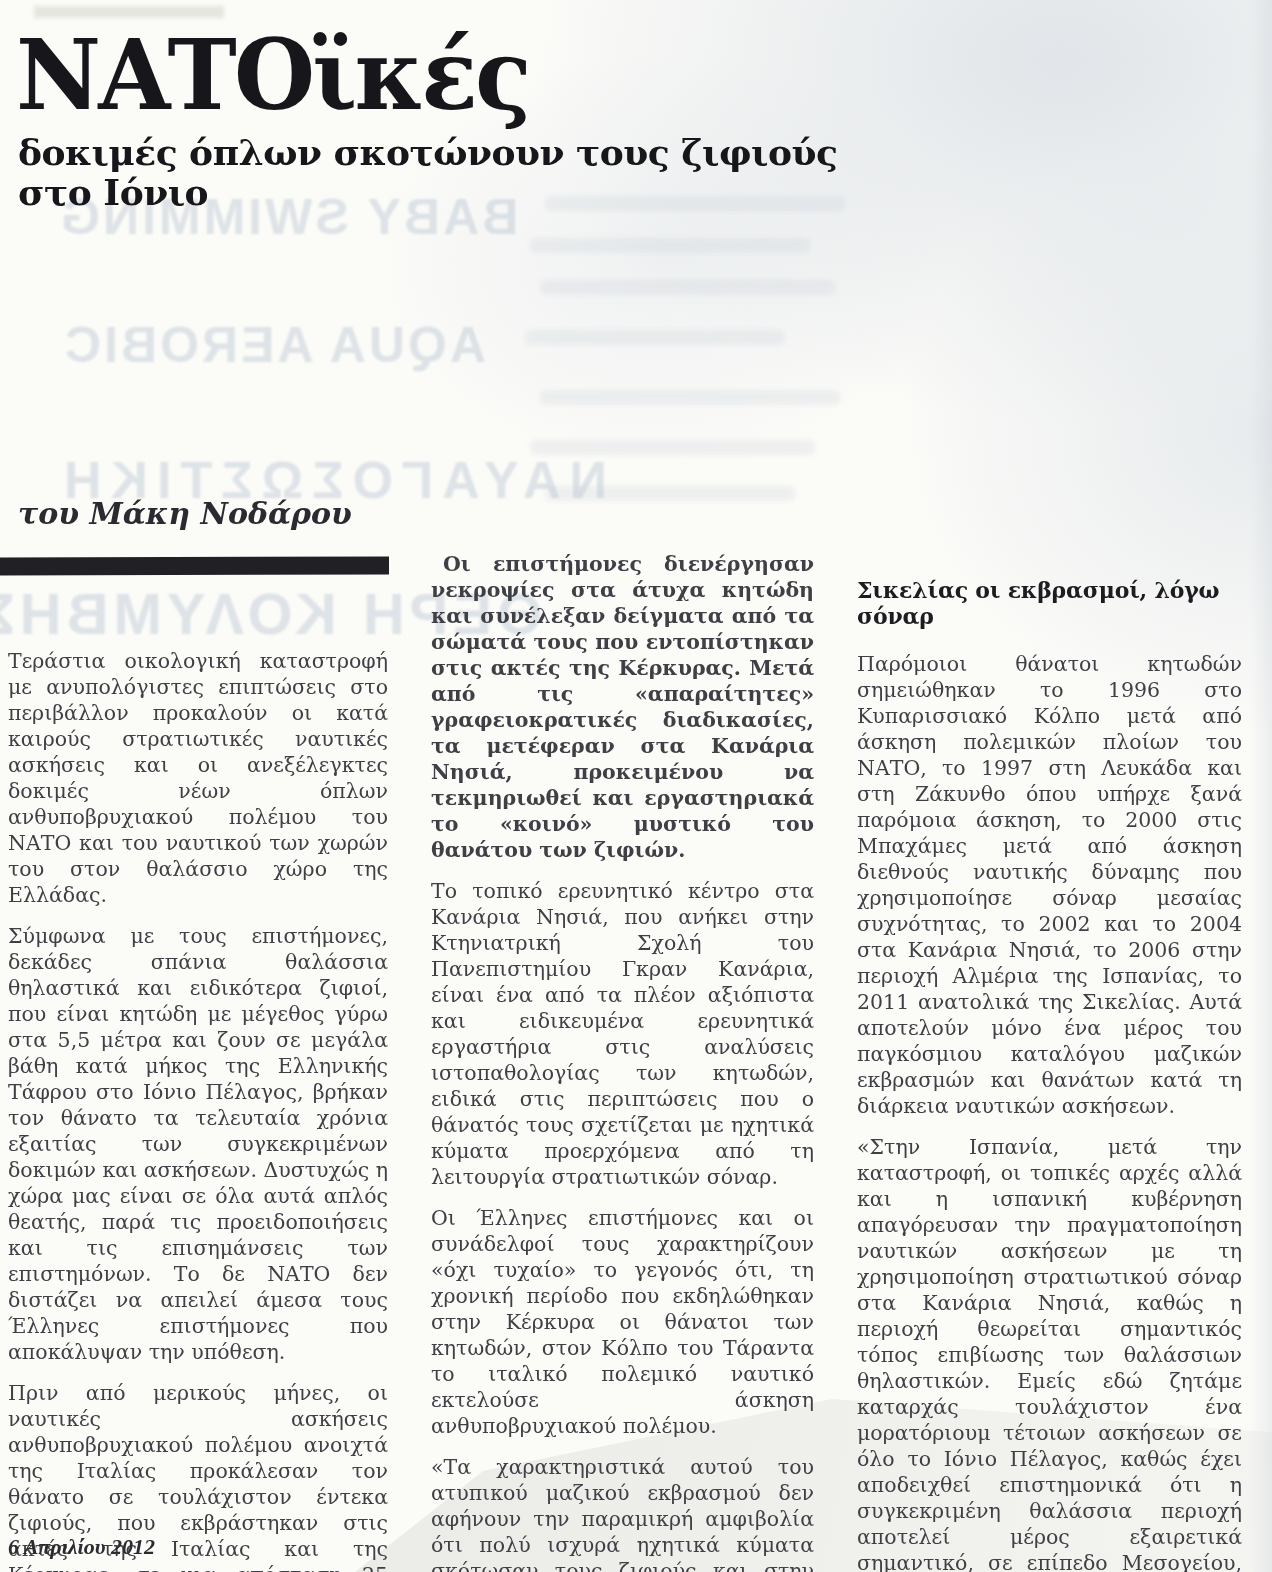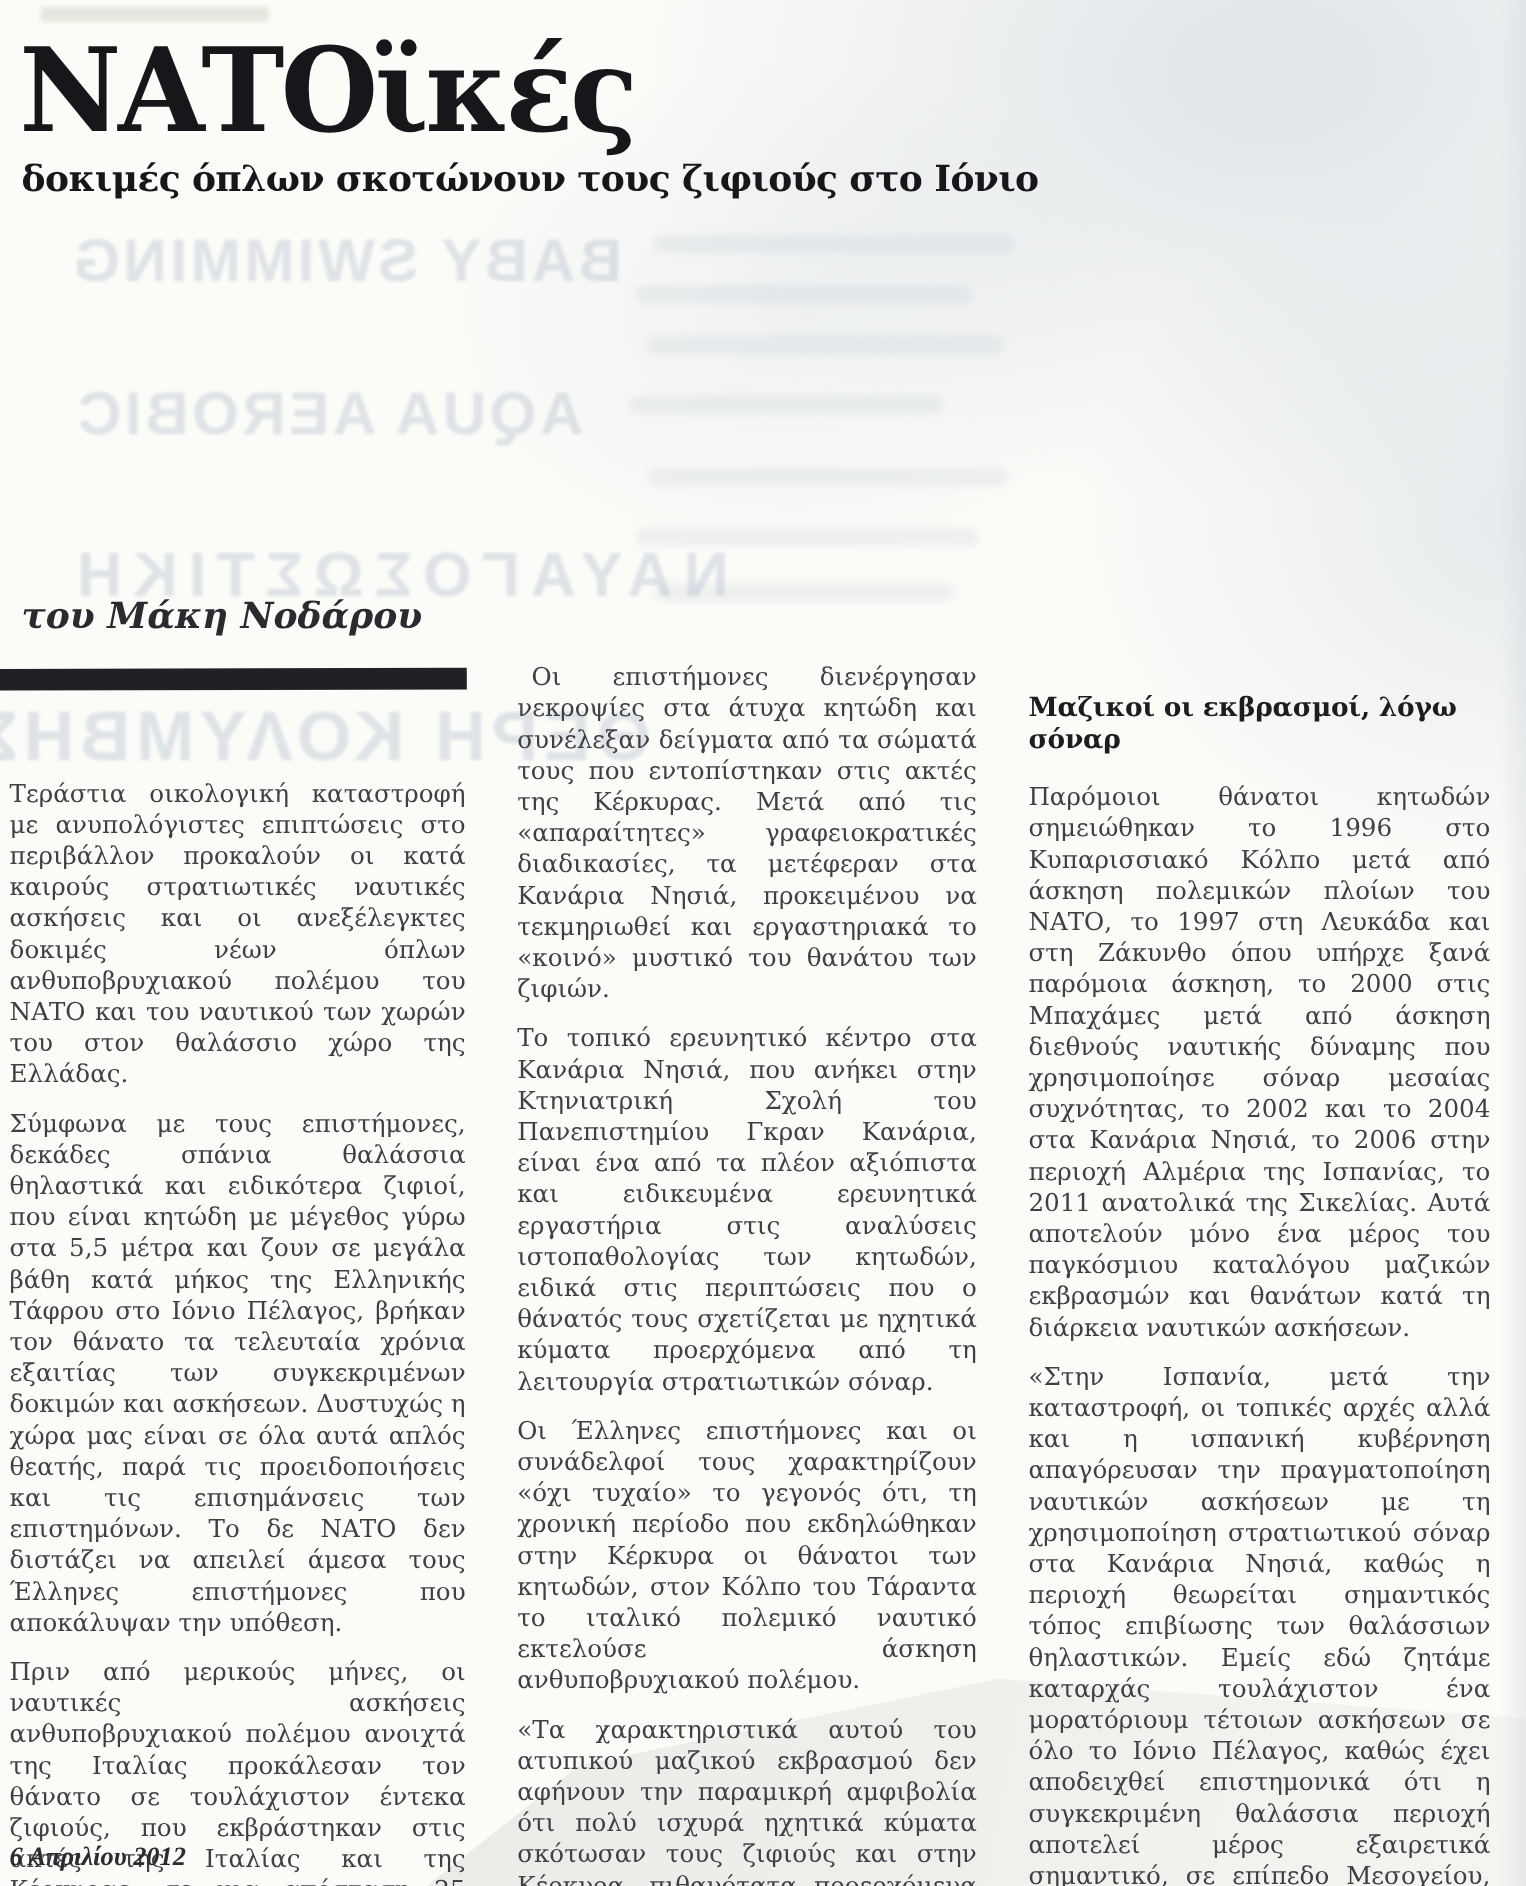--- a/index.html
+++ b/index.html
@@ -54,42 +54,42 @@
     background:linear-gradient(to left, rgba(198,204,212,0.30), rgba(198,204,212,0));
   }
 
   
   .masthead{position:absolute;left:16px;top:26px;width:900px;color:#17171b;}
   .masthead h1{
     margin:0;font-size:97px;line-height:1.02;font-weight:bold;
     letter-spacing:-3px;transform:scaleX(0.96);transform-origin:left top;
   }
   .masthead h2{
-    margin:8px 0 0 2px;font-size:30px;line-height:1.1;font-weight:bold;letter-spacing:-0.5px;
+    margin:8px 0 0 2px;font-size:36px;line-height:1.1;font-weight:bold;letter-spacing:-0.5px;
   }
 
   .byline{
     position:absolute;left:18px;top:496px;
     font-size:30px;font-style:italic;font-weight:bold;color:#2a2a31;
   }
   .rule{
     position:absolute;left:0;top:557px;width:389px;height:18px;
     background:#202025;transform:rotate(-0.15deg);
   }
 
   .col{
     position:absolute;width:382px;
     font-size:20.5px;line-height:26px;
     text-align:justify;
   }
   .col p{margin:0 0 15px 0;}
   .col1{left:8px;  top:648px; width:380px;}
   .col2{left:431px;top:551px; width:383px;}
   .col3{left:857px;top:551px; width:385px;}
-  .indent{text-indent:12px;}
+  .indent{text-indent:12px;font-weight:bold;}
 
   .subhead{
     font-size:22px;font-weight:bold;color:#1c1c21;
     margin:26px 0 22px 0;text-align:left;letter-spacing:-0.2px;
   }
 
   .footer-date{
     position:absolute;left:8px;top:1534px;
     font-size:22px;font-style:italic;font-weight:bold;color:#2b2b31;font-family:Liberation Serif, serif;
   }
@@ -130,19 +130,19 @@
   </div>
 
   <div class="col col2">
     <p class="indent">Οι επιστήμονες διενέργησαν νεκροψίες στα άτυχα κητώδη και συνέλεξαν δείγματα από τα σώματά τους που εντοπίστηκαν στις ακτές της Κέρκυρας. Μετά από τις «απαραίτητες» γραφειοκρατικές διαδικασίες, τα μετέφεραν στα Κανάρια Νησιά, προκειμένου να τεκμηριωθεί και εργαστηριακά το «κοινό» μυστικό του θανάτου των ζιφιών.</p>
     <p>Το τοπικό ερευνητικό κέντρο στα Κανάρια Νησιά, που ανήκει στην Κτηνιατρική Σχολή του Πανεπιστημίου Γκραν Κανάρια, είναι ένα από τα πλέον αξιόπιστα και ειδικευμένα ερευνητικά εργαστήρια στις αναλύσεις ιστοπαθολογίας των κητωδών, ειδικά στις περιπτώσεις που ο θάνατός τους σχετίζεται με ηχητικά κύματα προερχόμενα από τη λειτουργία στρατιωτικών σόναρ.</p>
     <p>Οι Έλληνες επιστήμονες και οι συνάδελφοί τους χαρακτηρίζουν «όχι τυχαίο» το γεγονός ότι, τη χρονική περίοδο που εκδηλώθηκαν στην Κέρκυρα οι θάνατοι των κητωδών, στον Κόλπο του Τάραντα το ιταλικό πολεμικό ναυτικό εκτελούσε άσκηση ανθυποβρυχιακού πολέμου.</p>
     <p>«Τα χαρακτηριστικά αυτού του ατυπικού μαζικού εκβρασμού δεν αφήνουν την παραμικρή αμφιβολία ότι πολύ ισχυρά ηχητικά κύματα σκότωσαν τους ζιφιούς και στην Κέρκυρα, πιθανότατα προερχόμενα από στρατιωτικά σόναρ, με βάση όλες τις ενδείξεις, από τις ασκήσεις του ιταλικού πολεμικού ναυτικού που έγιναν την ημέρα του εκβρασμού», υποστηρίζει ο Αλέξανδρος Φραντζής, δρ Βιολογικής Ωκεανογραφίας, πρόεδρος και επιστημονικός</p>
   </div>
 
   <div class="col col3">
-    <div class="subhead">Μαζικοί οι εκβρασμοί, λόγω σόναρ</div>
+    <div class="subhead">Σικελίας οι εκβρασμοί, λόγω σόναρ</div>
     <p>Παρόμοιοι θάνατοι κητωδών σημειώθηκαν το 1996 στο Κυπαρισσιακό Κόλπο μετά από άσκηση πολεμικών πλοίων του ΝΑΤΟ, το 1997 στη Λευκάδα και στη Ζάκυνθο όπου υπήρχε ξανά παρόμοια άσκηση, το 2000 στις Μπαχάμες μετά από άσκηση διεθνούς ναυτικής δύναμης που χρησιμοποίησε σόναρ μεσαίας συχνότητας, το 2002 και το 2004 στα Κανάρια Νησιά, το 2006 στην περιοχή Αλμέρια της Ισπανίας, το 2011 ανατολικά της Σικελίας. Αυτά αποτελούν μόνο ένα μέρος του παγκόσμιου καταλόγου μαζικών εκβρασμών και θανάτων κατά τη διάρκεια ναυτικών ασκήσεων.</p>
     <p>«Στην Ισπανία, μετά την καταστροφή, οι τοπικές αρχές αλλά και η ισπανική κυβέρνηση απαγόρευσαν την πραγματοποίηση ναυτικών ασκήσεων με τη χρησιμοποίηση στρατιωτικού σόναρ στα Κανάρια Νησιά, καθώς η περιοχή θεωρείται σημαντικός τόπος επιβίωσης των θαλάσσιων θηλαστικών. Εμείς εδώ ζητάμε καταρχάς τουλάχιστον ένα μορατόριουμ τέτοιων ασκήσεων σε όλο το Ιόνιο Πέλαγος, καθώς έχει αποδειχθεί επιστημονικά ότι η συγκεκριμένη θαλάσσια περιοχή αποτελεί μέρος εξαιρετικά σημαντικό, σε επίπεδο Μεσογείου, για την επιβίωση των βαθιά καταδυόμενων κητωδών, δηλαδή των ζιφιών και των φυσητήρων. Άλλωστε, η διεθνής συμφωνία ACCOBAMS, την οποία έχει</p>
   </div>
 
   <div class="footer-date">6 Απριλίου 2012</div>
 </div>
 
 </body></html>

